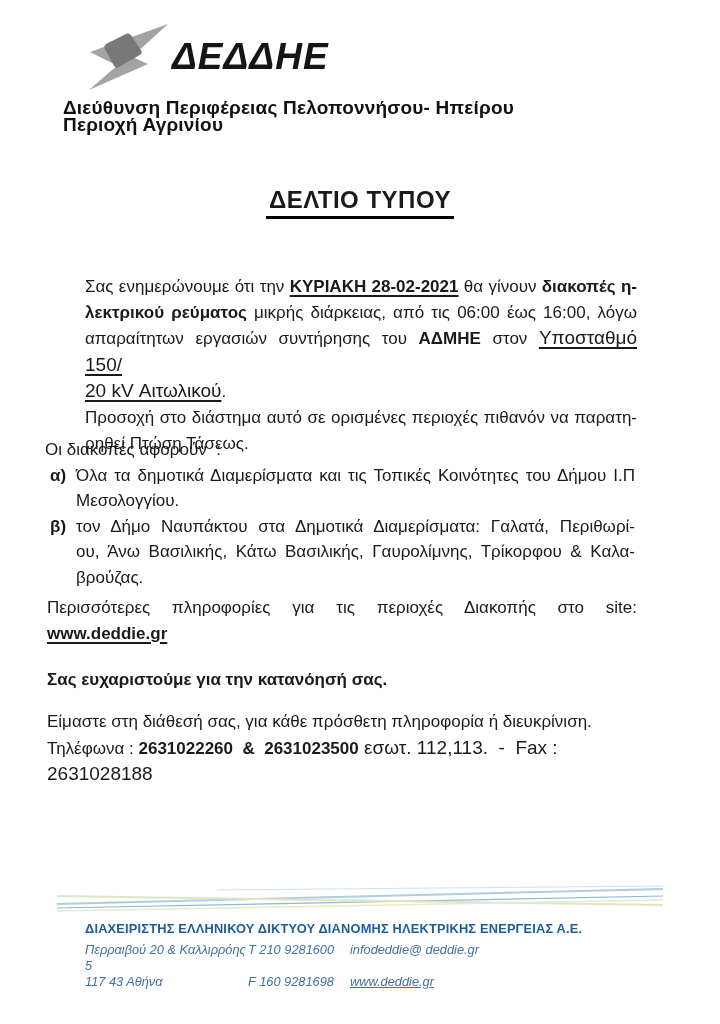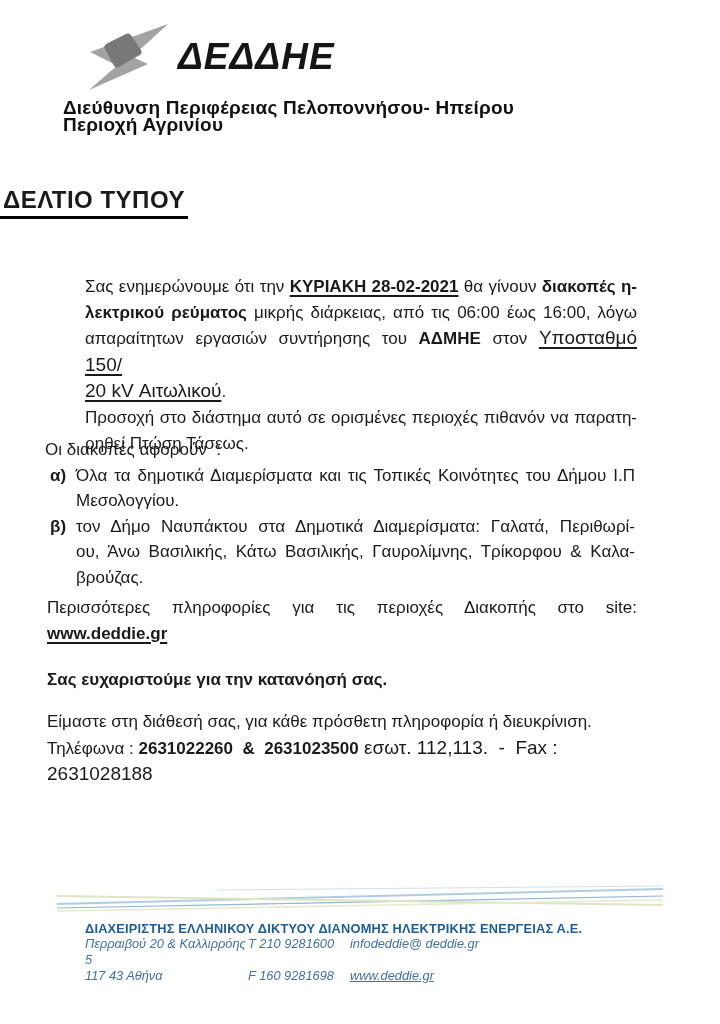--- a/index.html
+++ b/index.html
@@ -7,29 +7,29 @@
   body {
     position:relative;
     background:#ffffff;
     font-family:"Liberation Sans","DejaVu Sans",sans-serif;
     color:#1a1a1a;
     overflow:hidden;
   }
   .abs { position:absolute; }
 
   
-  .logo-row { left:84px; top:22px; display:flex; align-items:center; gap:6px; }
+  .logo-row { left:84px; top:22px; display:flex; align-items:center; }
   .brand-text {
     font-size:37px; font-weight:bold; font-style:italic;
     letter-spacing:1px; color:#151515; padding-bottom:6px;
   }
   .dept { left:63px; top:99px; font-size:19px; font-weight:bold; line-height:17px; letter-spacing:0.2px; color:#111; }
 
   
-  .title-wrap { left:0; top:186px; width:720px; text-align:left; }
+  .title-wrap { left:0; top:186px; width:720px; text-align:center; }
   .title-inner {
     display:inline-block; font-size:24px; font-weight:bold; letter-spacing:0.5px;
     border-bottom:3px solid #000; padding:0 3px 2px;
   }
 
   
   .bodytxt { font-size:17px; line-height:25.6px; color:#1a1a1a;margin-top:14px; }
   .jl { text-align:justify; text-align-last:justify; }
   .ll { text-align:left; }
   .b  { font-weight:bold; }
@@ -43,21 +43,21 @@
   .list-item { display:grid; grid-template-columns:31px 1fr; }
   .list-item .marker { font-weight:bold; padding-left:5px; }
   .moreinfo { left:47px; top:581px; width:590px; }
   .link-bold { font-weight:bold; text-decoration:underline; text-decoration-thickness:2px; text-underline-offset:3px; color:#1a1a1a; }
   .thanks { left:47px; top:653px; width:590px; font-weight:bold; }
   .closing { left:47px; top:695px; width:600px; }
 
   
   .divider { left:57px; top:884px; }
   .footer { left:85px; top:921px; width:560px; }
-  .footer-company { font-size:12.8px; font-weight:bold; letter-spacing:0.2px; color:#1e5c99; margin-bottom:0; }
+  .footer-company { font-size:12.8px; font-weight:bold; letter-spacing:0.2px; color:#1e5c99; margin-bottom:6px; }
   .footer-grid { display:grid; grid-template-columns:163px 102px auto; font-size:12.8px; font-style:italic; color:#41719f; line-height:16px; }
   .footer-site { text-decoration:underline; color:#41719f; }
 </style>
 </head>
 <body>
 
 <div class="abs logo-row">
   <span>
     <svg width="88" height="72" viewBox="0 0 88 72" aria-hidden="true">
       <polygon points="84,2 6,30 34,44 60,24" fill="#a3a3a3"></polygon>

